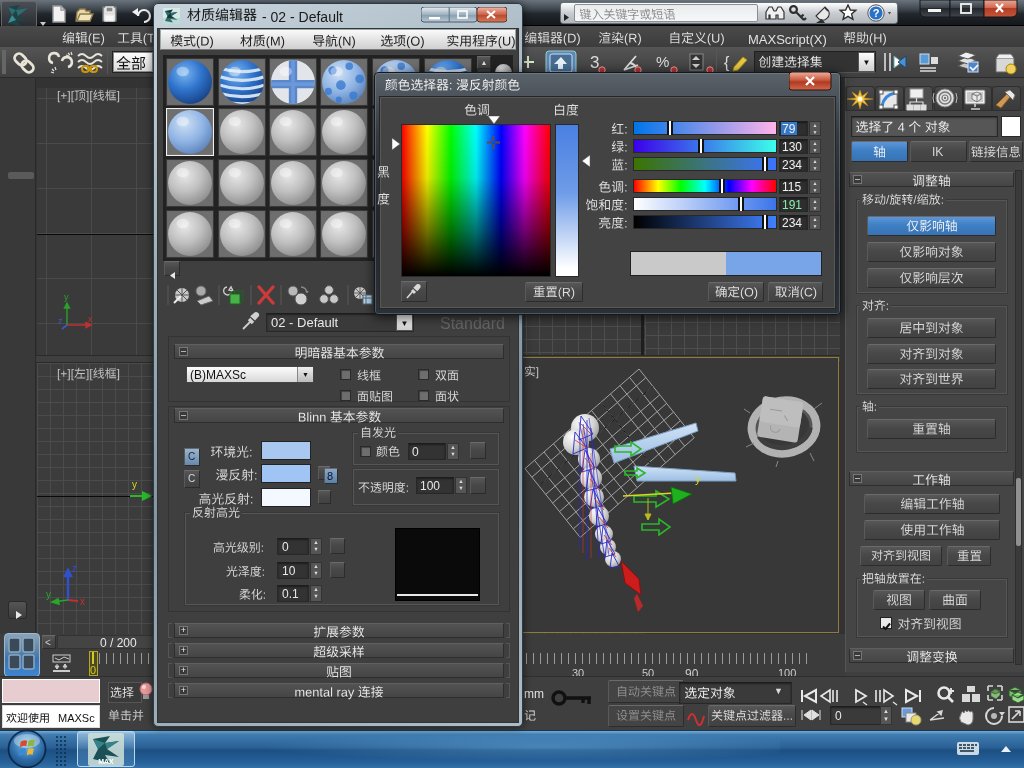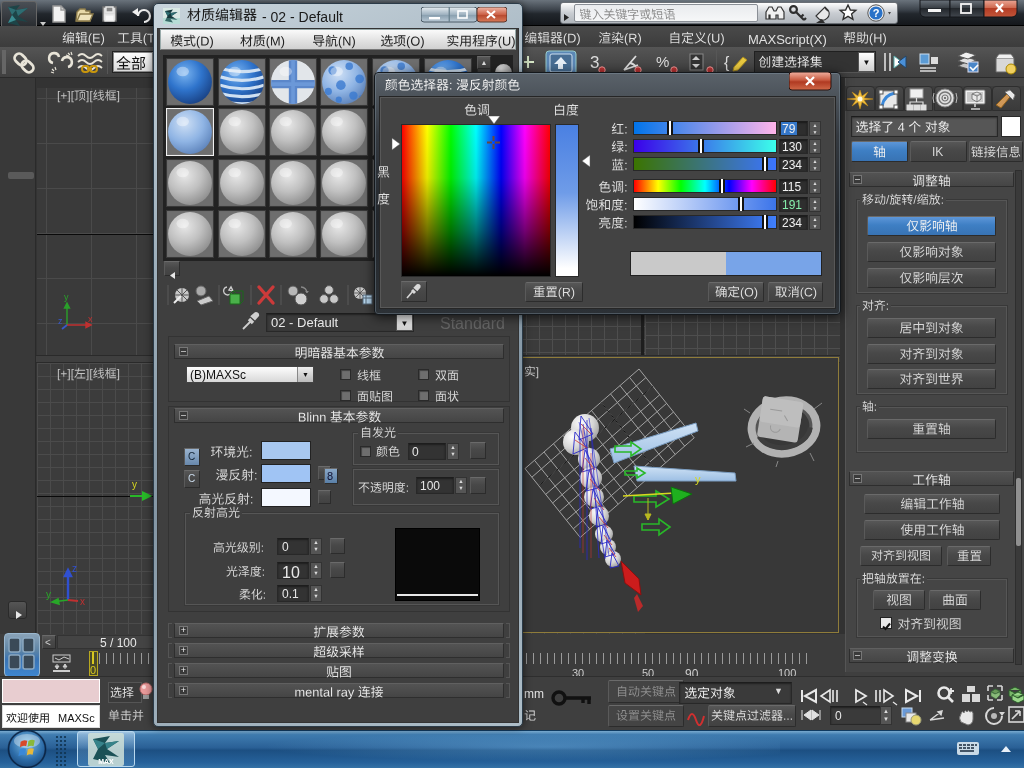--- a/index.html
+++ b/index.html
@@ -720,21 +720,21 @@
           <use href="#n53d8" x="500"></use>
           <use href="#n6362" x="750"></use>
         </g>
       </svg></div>
 <div class="ab" style="left:1015px;top:170px;width:7px;height:495px;background:#3a3a3a;border:1px solid #2e2e2e"></div>
 <div class="ab" style="left:1016px;top:478px;width:5px;height:68px;background:#909090;border-radius:2px"></div>
 <div class="ab" style="left:36px;top:634px;width:809px;height:42px;background:#3c3c3c"></div>
 <div class="btn" style="left:42px;top:635px;width:14px;height:14px;border-radius:0"></div>
 <div class="ab" style="left:45px;top:637px;font-size:10px;color:#ccc;white-space:pre">&lt;</div>
 <div class="ab" style="left:57px;top:635px;width:200px;height:14px;background:#444;border:1px solid #333"></div>
-<div class="ab" style="left:100px;top:636px;font-size:12px;color:#e8e8e8;white-space:pre">5 / 100</div>
+<div class="ab" style="left:100px;top:636px;font-size:12px;color:#e8e8e8;white-space:pre">0 / 200</div>
 <div class="ab" style="left:92px;top:653px;width:720px;height:11px;
 background:repeating-linear-gradient(to right,#9a9a9a 0 1px,transparent 1px 7px),#3c3c3c"></div>
 <div class="ab" style="left:572px;top:667px;font-size:11px;color:#cccccc;white-space:pre">30</div>
 <div class="ab" style="left:642px;top:667px;font-size:11px;color:#cccccc;white-space:pre">50</div>
 <div class="ab" style="left:685px;top:667px;font-size:12px;color:#cccccc;white-space:pre">90</div>
 <div class="ab" style="left:778px;top:667px;font-size:11px;color:#cccccc;white-space:pre">100</div>
 <svg class="ab" style="left:52px;top:654px" width="20" height="19" viewBox="0 0 20 19">
 <rect x="1" y="1" width="17" height="7" fill="none" stroke="#ccc"></rect>
 <path d="M3 4 l4 2 5 -3 5 2" stroke="#ccc" fill="none"></path>
 <path d="M5 10 v5 M5 15 l-2 -3 h4 z M13 15 v-5 M13 10 l-2 3 h4 z" stroke="#ccc" fill="#ccc" stroke-width="1"></path>
@@ -1635,21 +1635,21 @@
       <svg class="t " width="39" height="15" viewBox="0 0 819 312" style="--c:#d8d8d8" fill="#d8d8d8">
         <g transform="translate(0 245) scale(1 -1)">
           <use href="#n5149" x="0"></use>
           <use href="#n6cfd" x="250"></use>
           <use href="#n5ea6" x="500"></use>
           <use href="#l3a" x="750"></use>
         </g>
       </svg>
     </div>
 <div class="sunk" style="left:277px;top:562px;width:32px;height:17px;background:#333"></div>
-<div class="ab" style="left:282px;top:564px;font-size:16px;color:#e8e8e8;white-space:pre">10</div>
+<div class="ab" style="left:282px;top:564px;font-size:12px;color:#e8e8e8;white-space:pre">10</div>
 <div class="ab" style="left:310px;top:562px;width:12px;height:17px;background:#555;border:1px solid #333;
 font-size:5.5px;color:#ddd;text-align:center;line-height:7px">▲<br>▼</div>
 <div class="ab" style="left:239px;top:587px;">
       <svg class="t " width="27" height="15" viewBox="0 0 569 312" style="--c:#d8d8d8" fill="#d8d8d8">
         <g transform="translate(0 245) scale(1 -1)">
           <use href="#n67d4" x="0"></use>
           <use href="#n5316" x="250"></use>
           <use href="#l3a" x="500"></use>
         </g>
       </svg>

